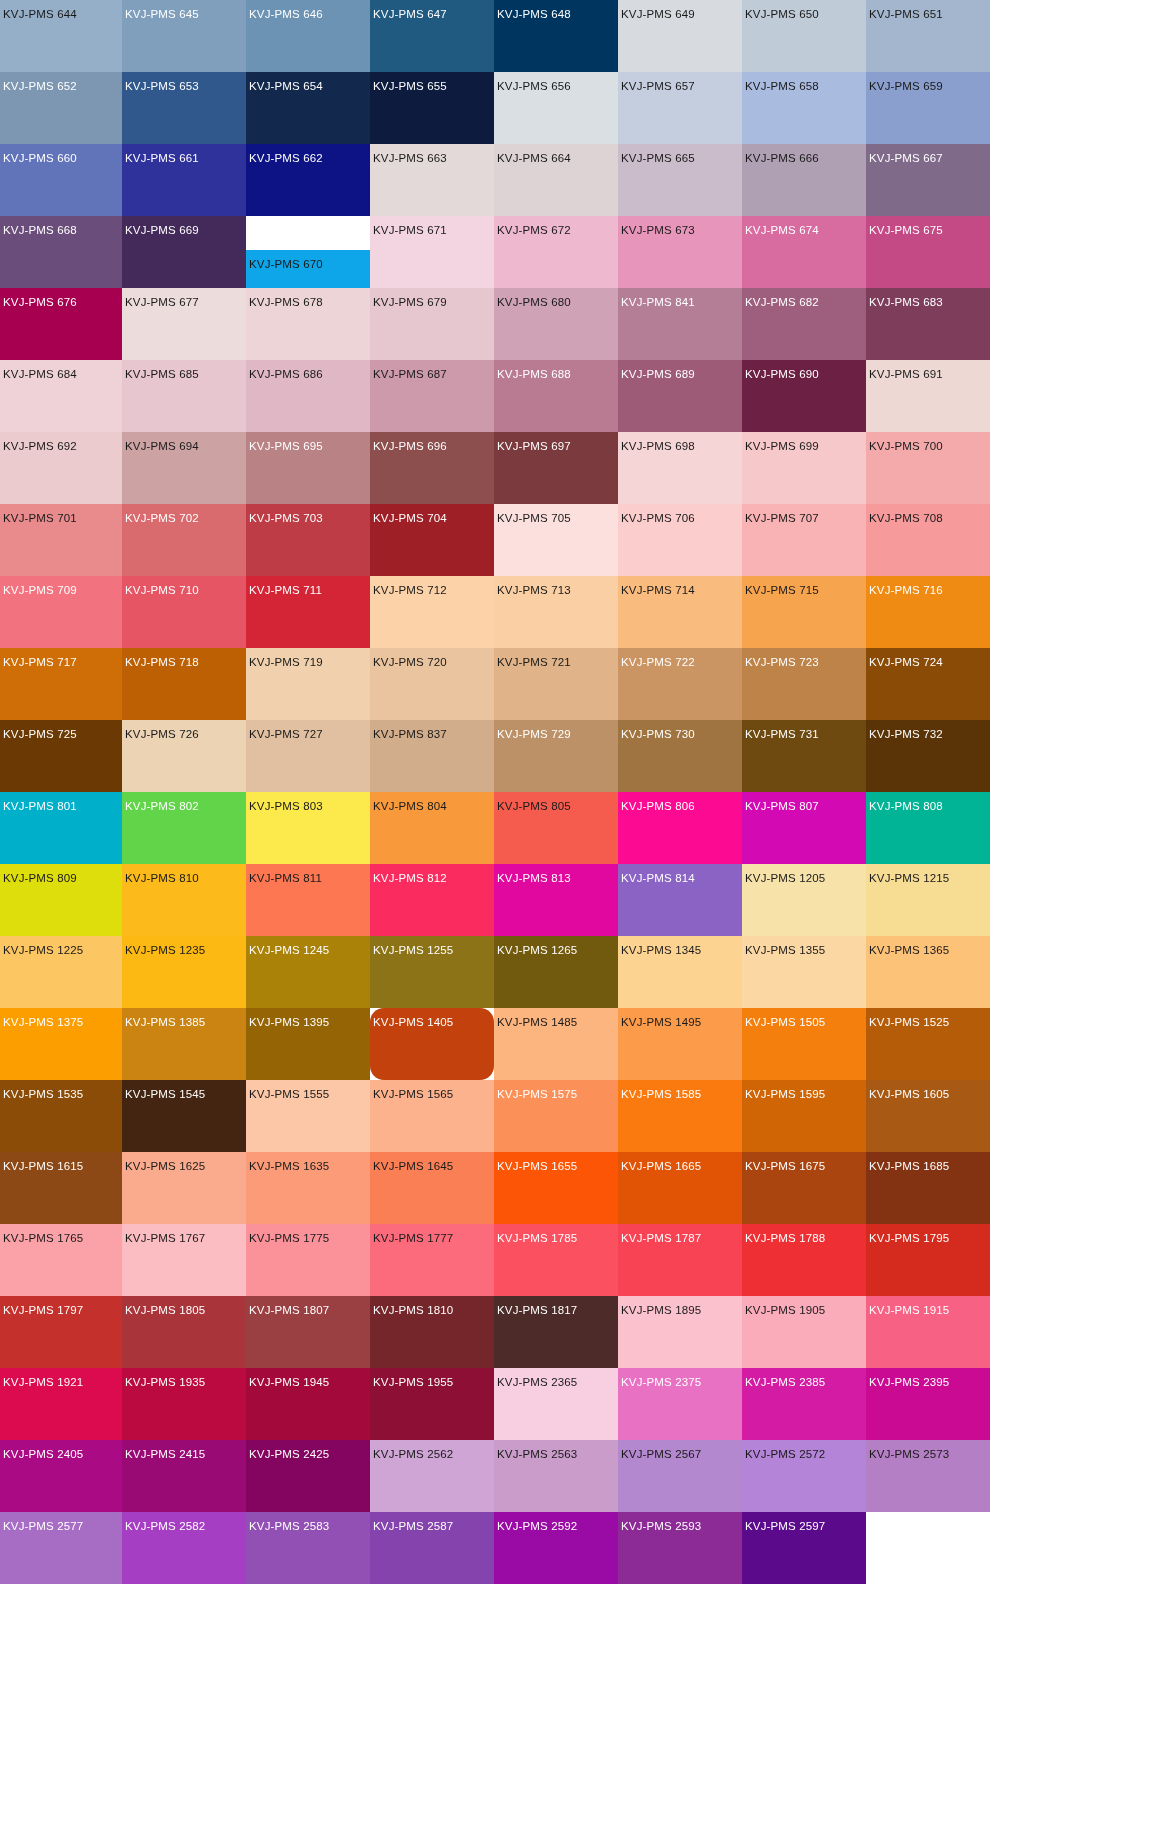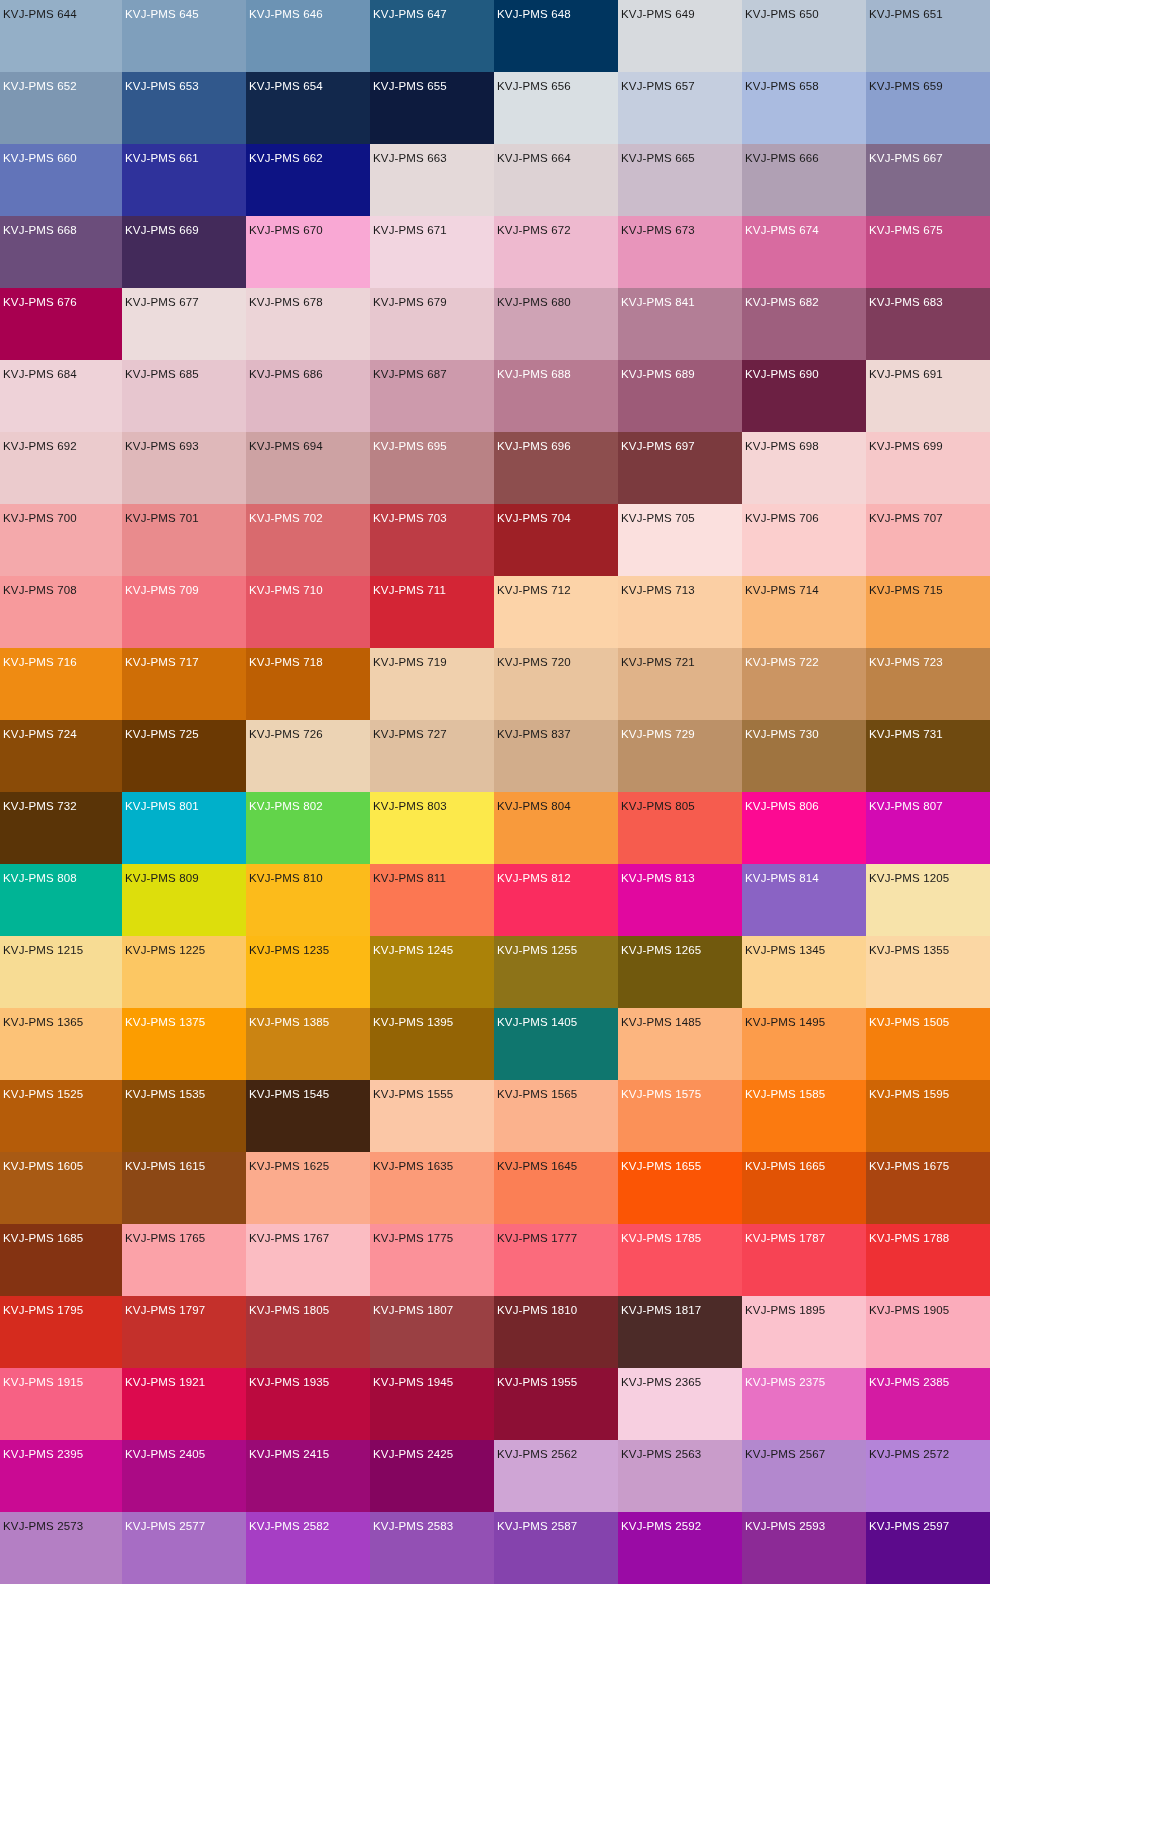--- a/index.html
+++ b/index.html
@@ -113,21 +113,21 @@
     </div>
     <div class="swatch" style="background-color: rgb(128, 106, 138);">
       <span class="swatch-label lbl-light">KVJ-PMS 667</span>
     </div>
     <div class="swatch" style="background-color: rgb(107, 77, 123);">
       <span class="swatch-label lbl-light">KVJ-PMS 668</span>
     </div>
     <div class="swatch" style="background-color: rgb(67, 42, 90);">
       <span class="swatch-label lbl-light">KVJ-PMS 669</span>
     </div>
-    <div class="swatch" style="background-color: #f9a8d4;">
+    <div class="swatch" style="background-color: #0ea5e9; margin-top: 34px;">
       <span class="swatch-label lbl-dark">KVJ-PMS 670</span>
     </div>
     <div class="swatch" style="background-color: rgb(242, 213, 224);">
       <span class="swatch-label lbl-dark">KVJ-PMS 671</span>
     </div>
     <div class="swatch" style="background-color: rgb(238, 185, 207);">
       <span class="swatch-label lbl-dark">KVJ-PMS 672</span>
     </div>
     <div class="swatch" style="background-color: rgb(232, 149, 187);">
       <span class="swatch-label lbl-dark">KVJ-PMS 673</span>
@@ -182,23 +182,20 @@
     </div>
     <div class="swatch" style="background-color: rgb(108, 32, 67);">
       <span class="swatch-label lbl-light">KVJ-PMS 690</span>
     </div>
     <div class="swatch" style="background-color: rgb(238, 216, 212);">
       <span class="swatch-label lbl-dark">KVJ-PMS 691</span>
     </div>
     <div class="swatch" style="background-color: rgb(235, 203, 205);">
       <span class="swatch-label lbl-dark">KVJ-PMS 692</span>
     </div>
-    <div class="swatch" style="background-color: rgb(223, 184, 186);">
-      <span class="swatch-label lbl-dark">KVJ-PMS 693</span>
-    </div>
     <div class="swatch" style="background-color: rgb(205, 162, 163);">
       <span class="swatch-label lbl-dark">KVJ-PMS 694</span>
     </div>
     <div class="swatch" style="background-color: rgb(185, 130, 133);">
       <span class="swatch-label lbl-light">KVJ-PMS 695</span>
     </div>
     <div class="swatch" style="background-color: rgb(141, 78, 78);">
       <span class="swatch-label lbl-light">KVJ-PMS 696</span>
     </div>
     <div class="swatch" style="background-color: rgb(123, 58, 62);">
@@ -383,21 +380,21 @@
     </div>
     <div class="swatch" style="background-color: rgb(252, 157, 0);">
       <span class="swatch-label lbl-light">KVJ-PMS 1375</span>
     </div>
     <div class="swatch" style="background-color: rgb(203, 132, 18);">
       <span class="swatch-label lbl-light">KVJ-PMS 1385</span>
     </div>
     <div class="swatch" style="background-color: rgb(148, 100, 5);">
       <span class="swatch-label lbl-light">KVJ-PMS 1395</span>
     </div>
-    <div class="swatch" style="background-color: #0f766e;">
+    <div class="swatch" style="background-color: #c2410c; border-radius: 14px;">
       <span class="swatch-label lbl-light">KVJ-PMS 1405</span>
     </div>
     <div class="swatch" style="background-color: rgb(252, 181, 127); padding-left: 28px;">
       <span class="swatch-label lbl-dark">KVJ-PMS 1485</span>
     </div>
     <div class="swatch" style="background-color: rgb(252, 156, 75);">
       <span class="swatch-label lbl-dark">KVJ-PMS 1495</span>
     </div>
     <div class="swatch" style="background-color: rgb(245, 127, 12);">
       <span class="swatch-label lbl-light">KVJ-PMS 1505</span>

